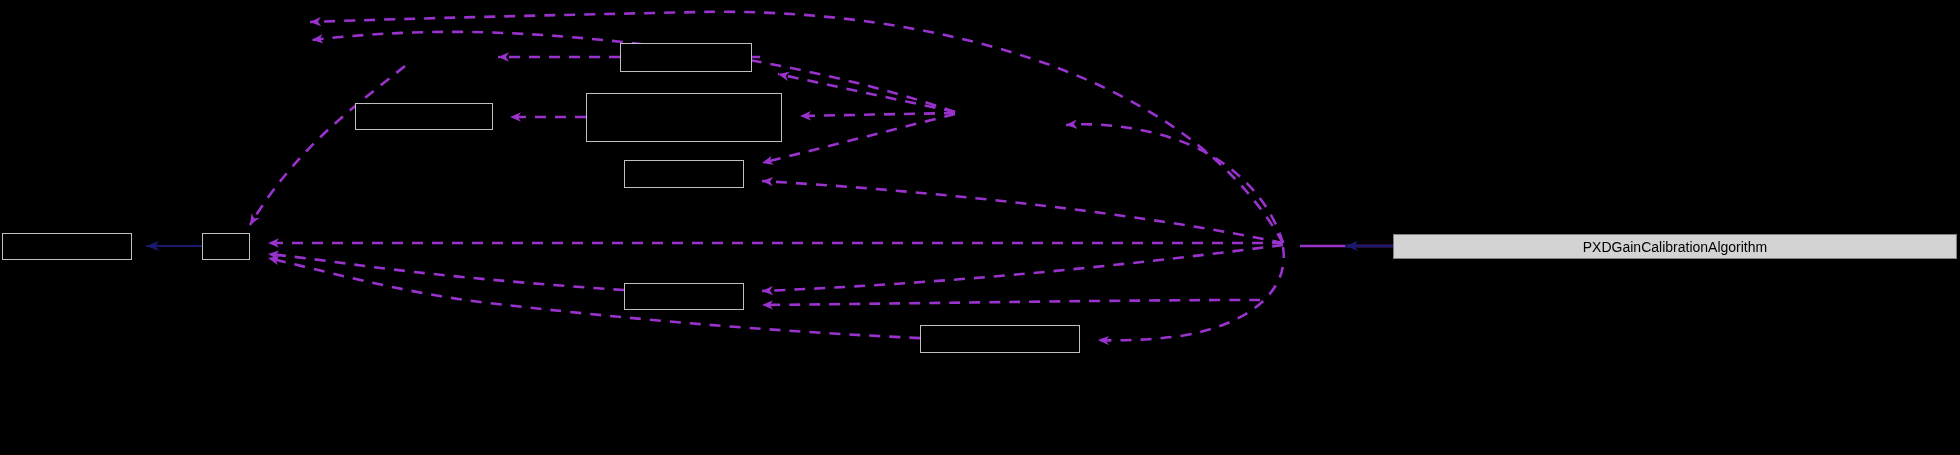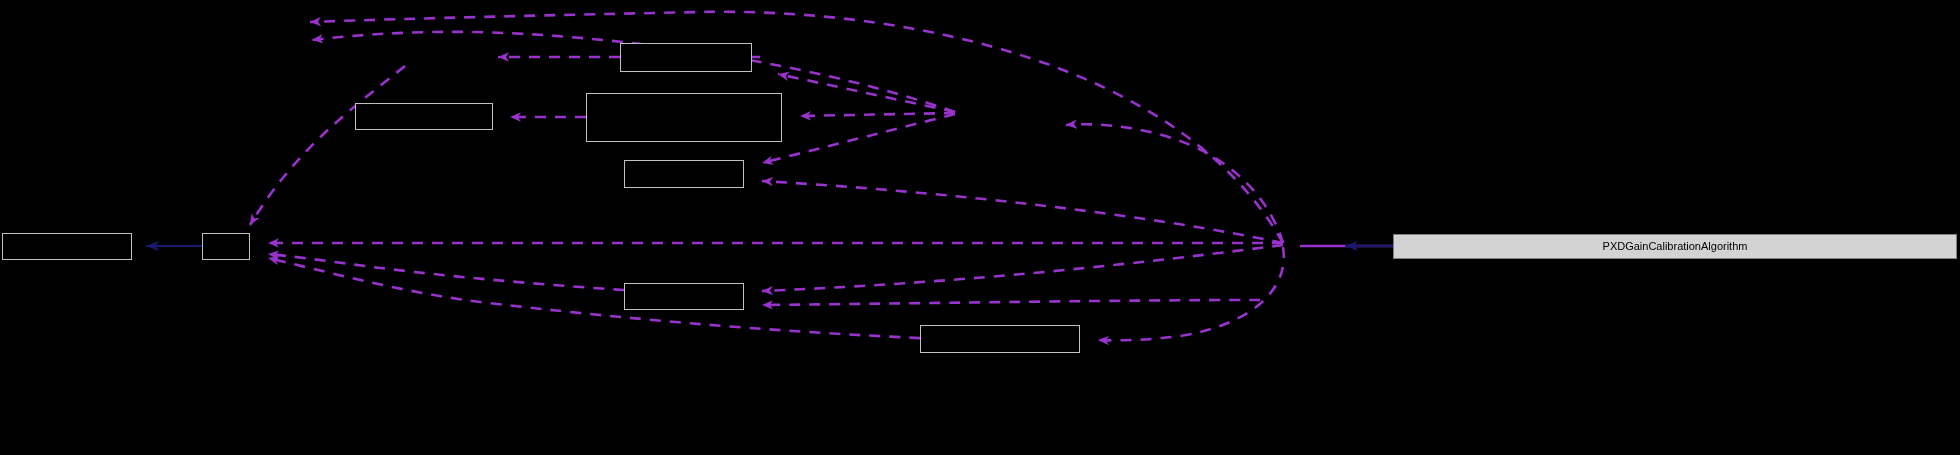--- a/index.html
+++ b/index.html
@@ -22,21 +22,21 @@
     width: 1960px;
     height: 455px;
     pointer-events: none;
   }
   .node {
     position: absolute;
     box-sizing: border-box;
     border: 1px solid #c0c0c0;
     background: #000000;
     color: #ffffff;
-    font-size: 11px;
+    font-size: 14px;
     line-height: 1;
     display: flex;
     align-items: center;
     justify-content: center;
     white-space: nowrap;
     overflow: hidden;
   }
   .node.highlight {
     background: #d3d3d3;
     color: #000000;

